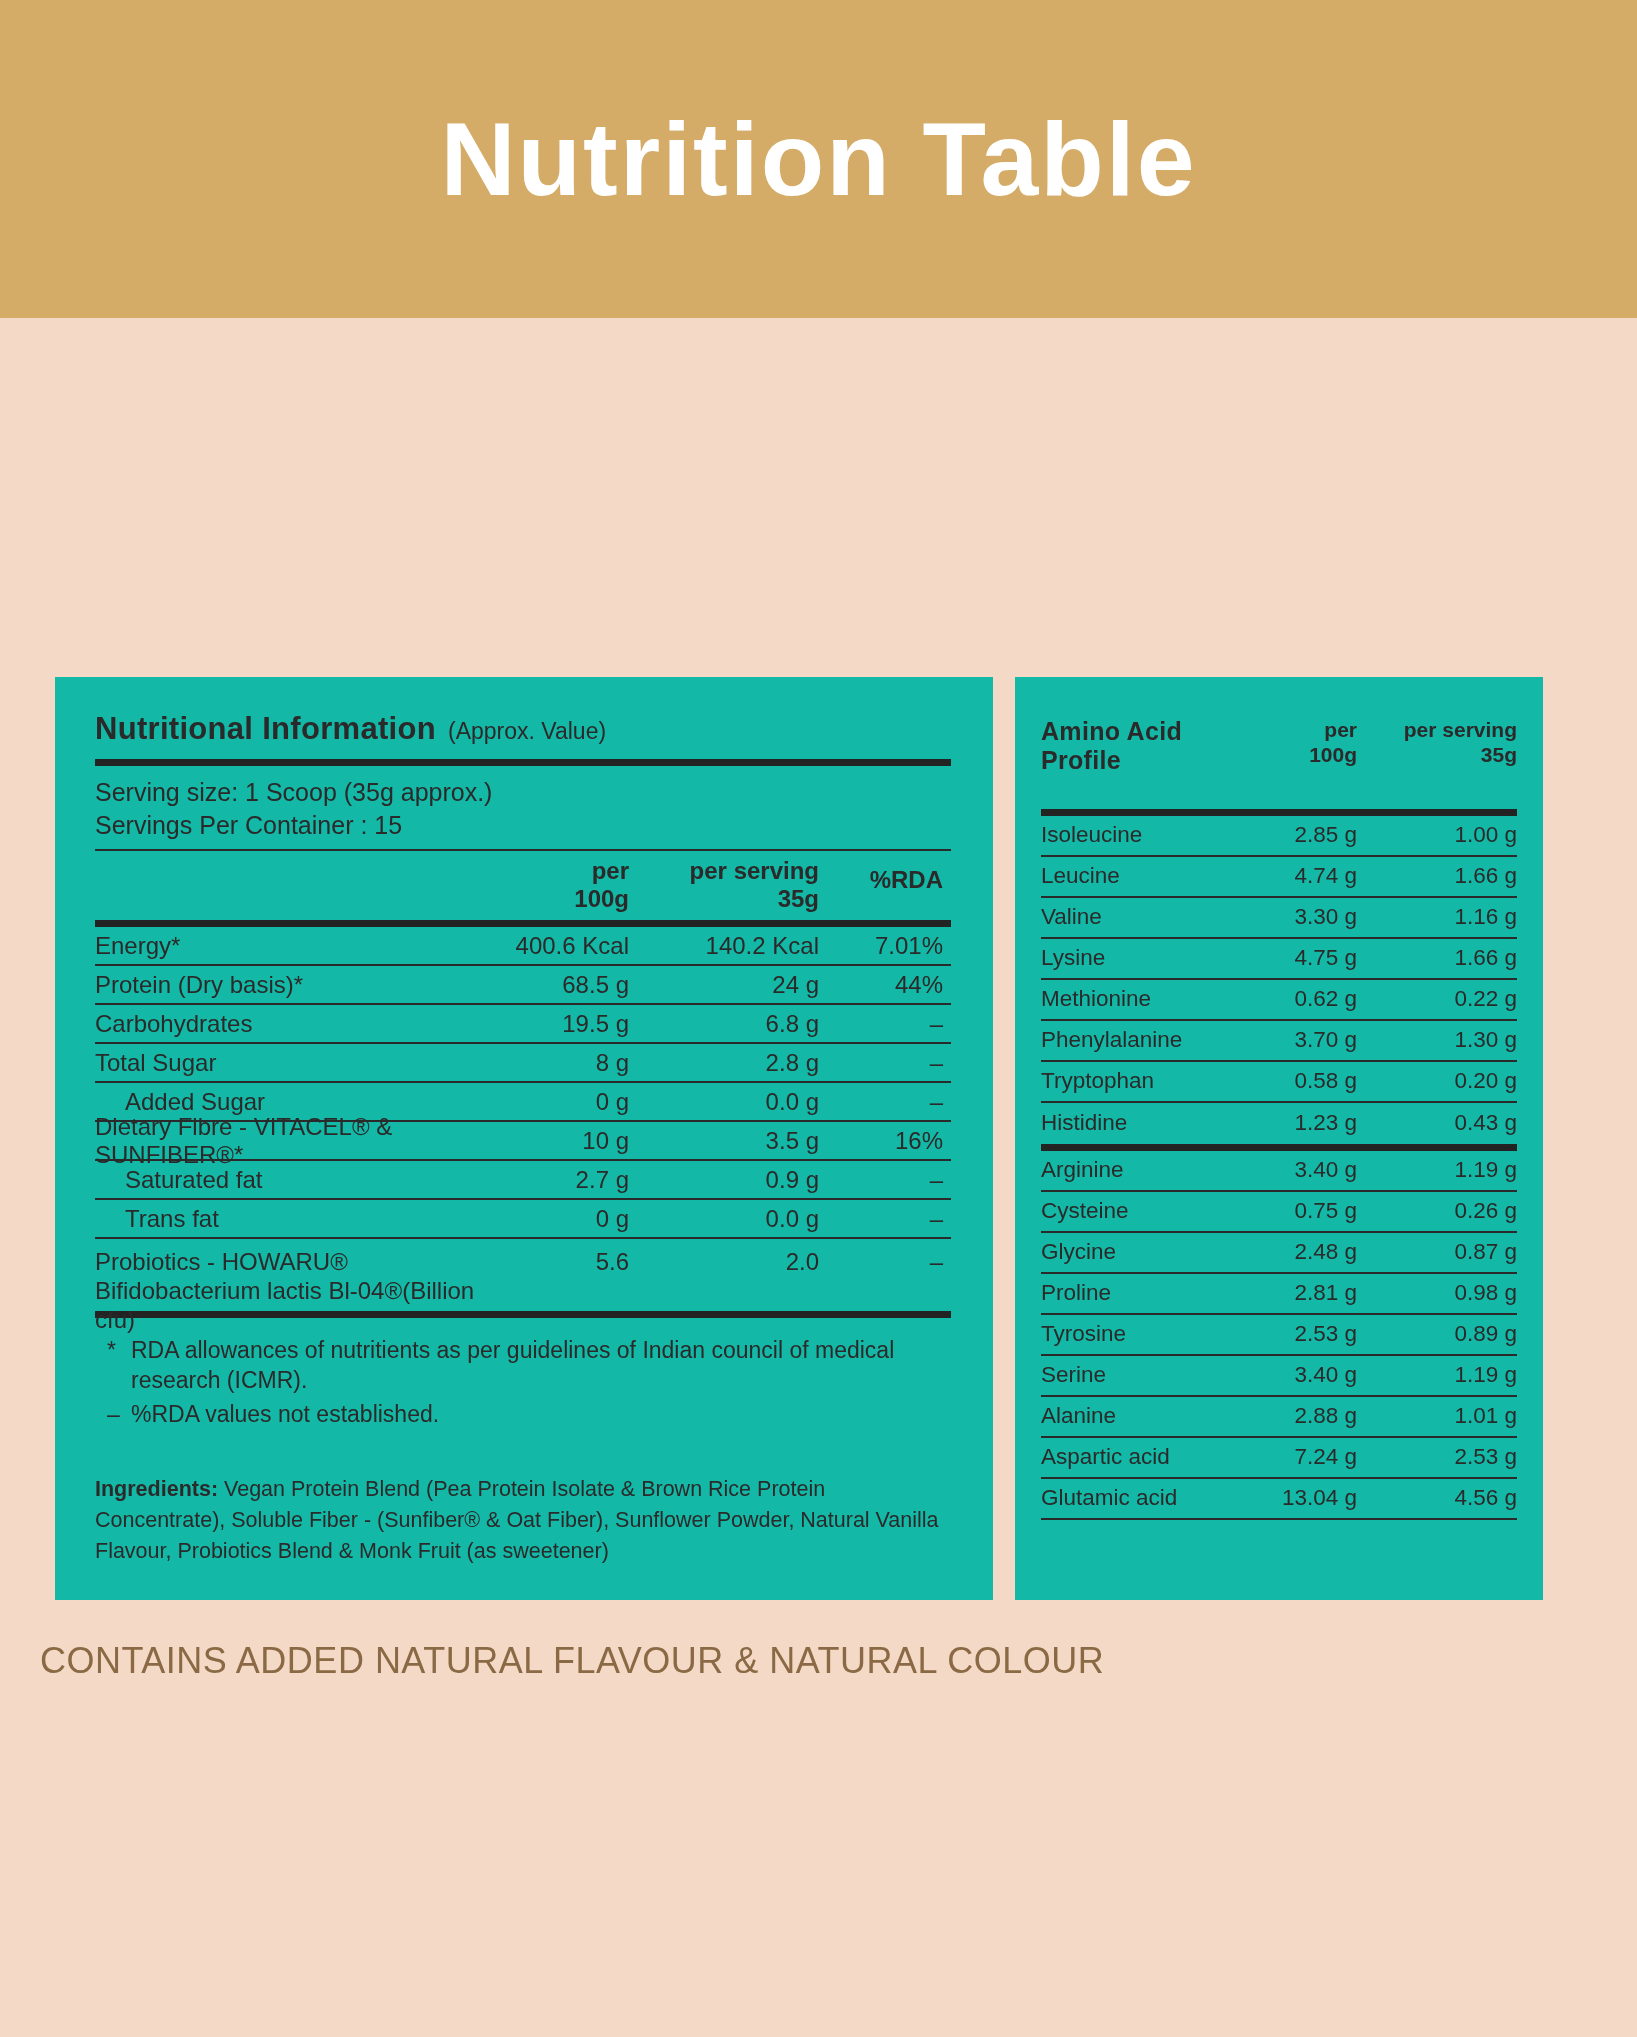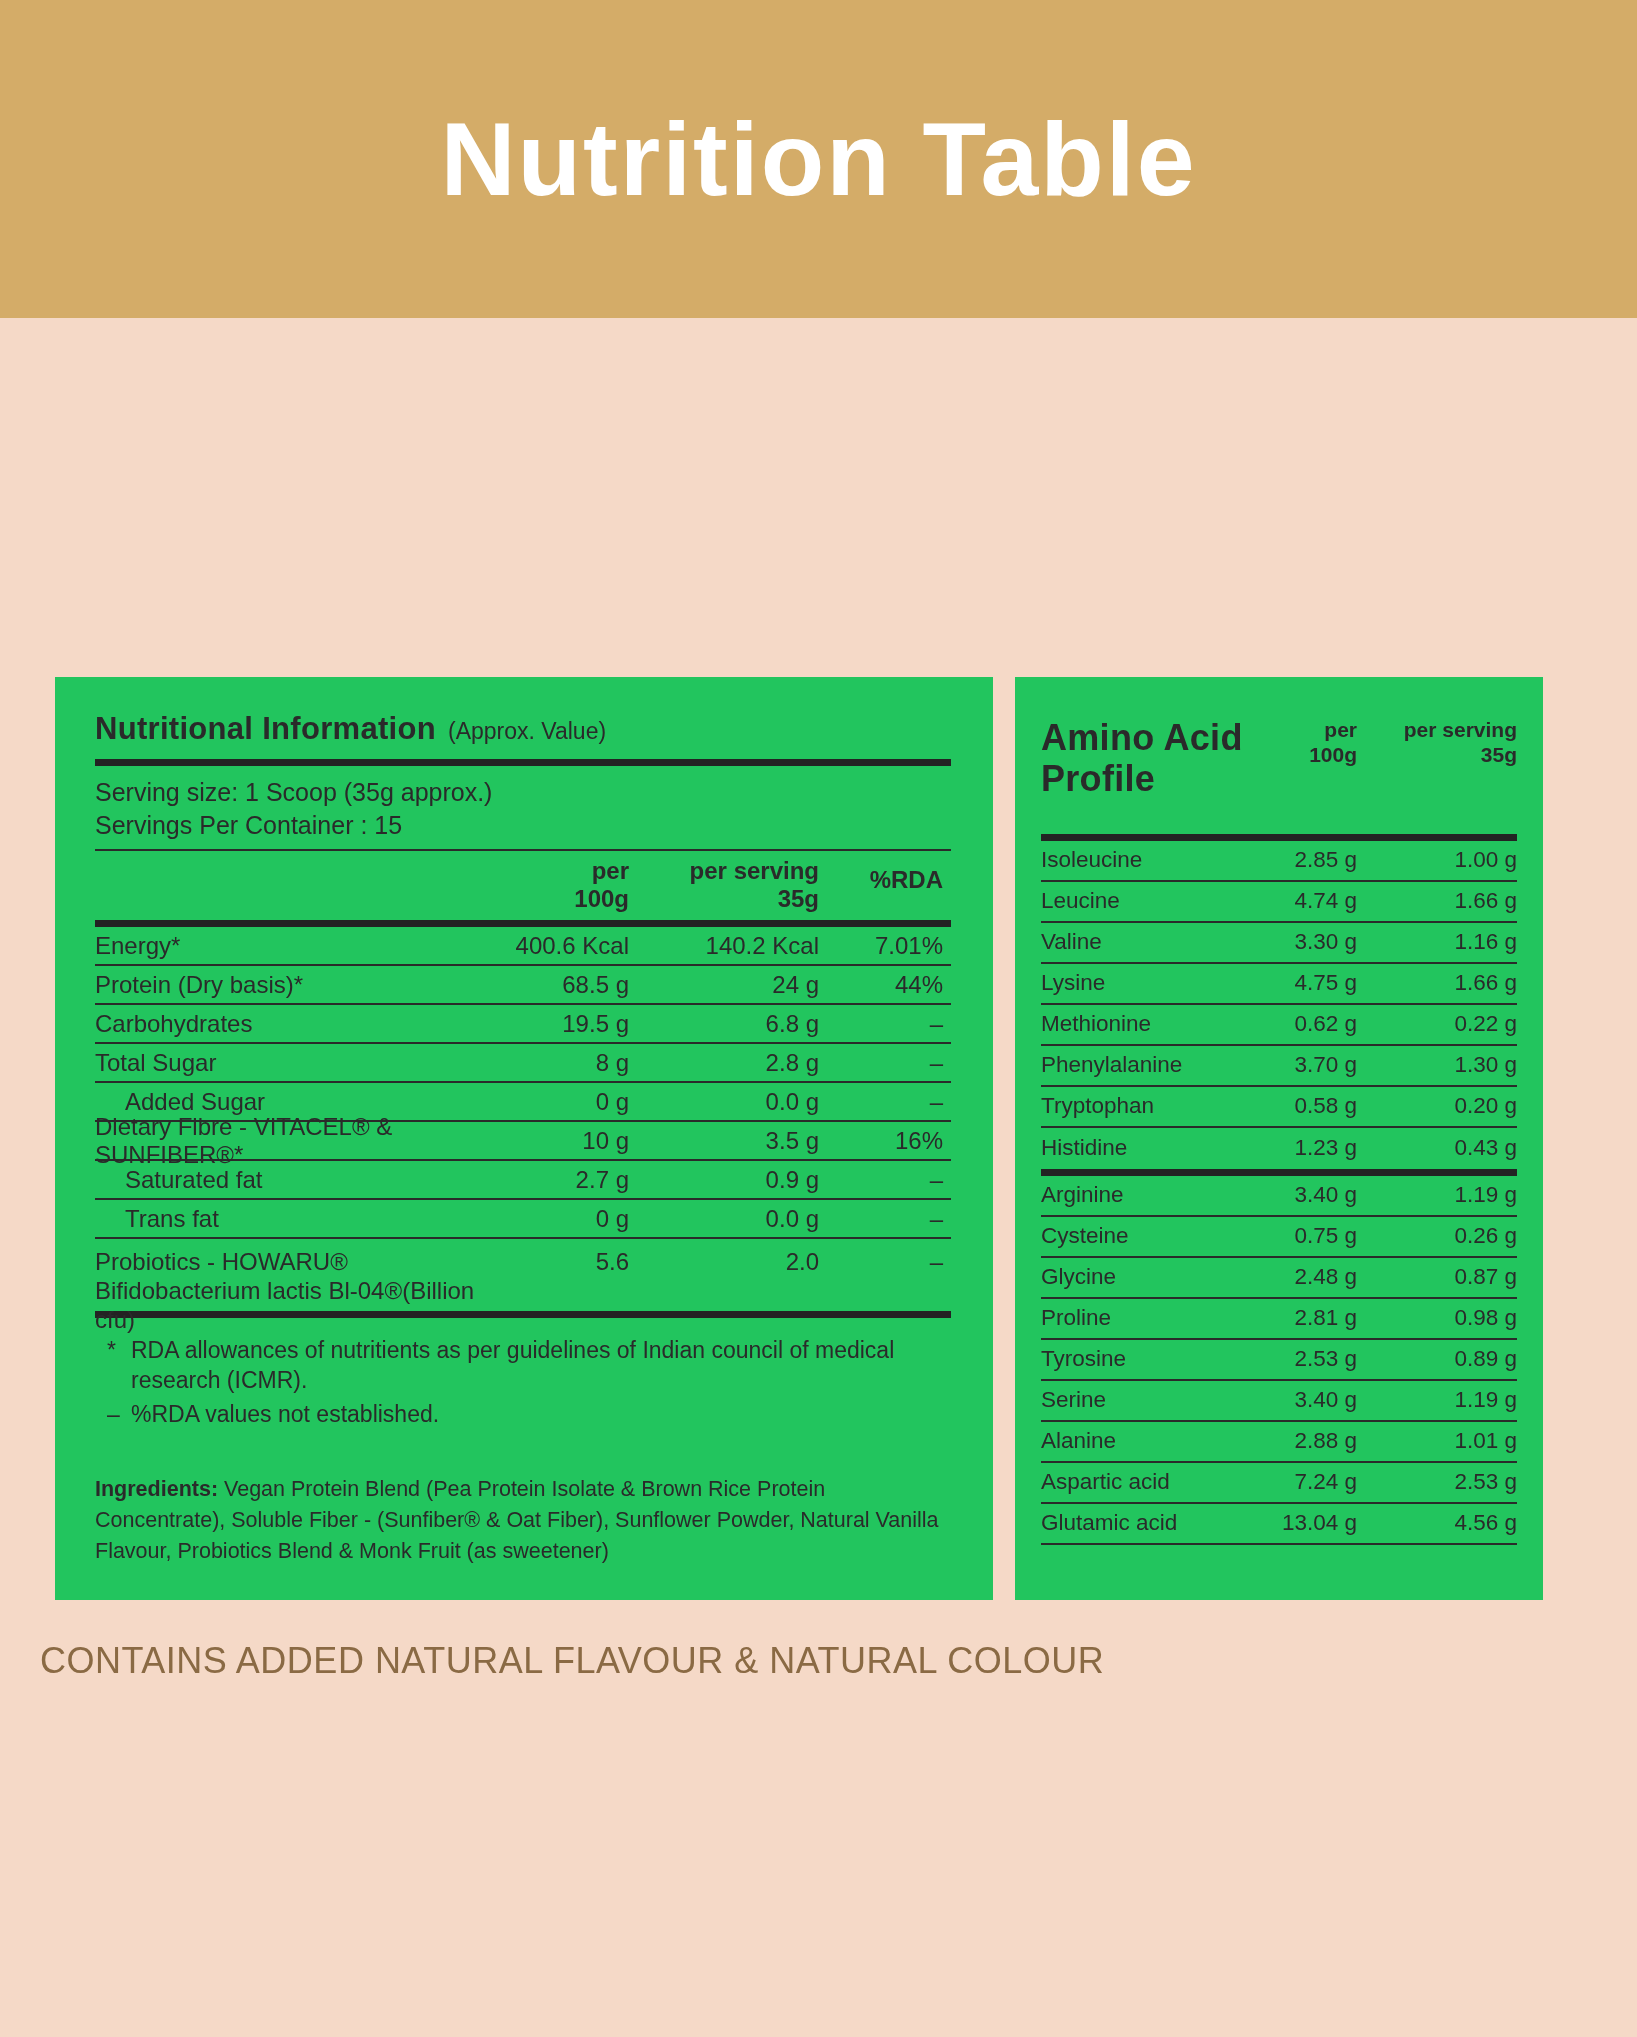--- a/index.html
+++ b/index.html
@@ -17,21 +17,21 @@
   .banner{
     position:absolute;left:0;top:0;width:1637px;height:318px;
     background:#d4ac68;display:flex;align-items:center;justify-content:center;
   }
   .banner-title{
     color:#ffffff;font-size:104px;font-weight:bold;letter-spacing:2px;margin:0;text-align:center;
   }
 
   
   .panel{
-    position:absolute;background:#22c55e;box-sizing:border-box;overflow:hidden;
+    position:absolute;background:#14b8a6;box-sizing:border-box;overflow:hidden;
   }
   .panel-nutrition{left:55px;top:677px;width:938px;height:923px;padding:34px 42px 0 40px;}
   .panel-amino{left:1015px;top:677px;width:528px;height:923px;padding:40px 26px 0 26px;}
 
   .bar{height:7px;background:#232323;}
   .thin{height:2px;background:#2a2a2a;}
 
   
   .np-titlerow{display:flex;align-items:baseline;gap:12px;}
   .np-title{font-size:31px;font-weight:bold;letter-spacing:.3px;}
@@ -52,21 +52,21 @@
   .nrow.tall{height:72px;align-items:flex-start;padding-top:9px;line-height:1.2;}
   .footnotes{margin-top:18px;font-size:23px;line-height:1.3;}
   .fnote{display:flex;margin-bottom:4px;}
   .fnote .marker{width:36px;flex:none;padding-left:12px;box-sizing:border-box;}
   .fnote .ftext{flex:1;}
   .ingredients{margin-top:44px;font-size:21.5px;line-height:1.45;}
   .ingredients b{font-weight:bold;}
 
   
   .ap-head{display:flex;align-items:flex-start;}
-  .ap-title{flex:1;font-size:36px;font-weight:bold;line-height:1.15;letter-spacing:.3px;white-space:pre-line;}
+  .ap-title{flex:1;font-size:25px;font-weight:bold;line-height:1.15;letter-spacing:.3px;white-space:pre-line;}
   .ap-hcol{text-align:right;font-size:21px;font-weight:bold;line-height:1.2;white-space:pre-line;}
   .ap-hcol.h1{width:110px;}
   .ap-hcol.h2{width:160px;}
   .ap-bar{margin-top:34px;}
   .arow{display:flex;align-items:center;height:41px;font-size:22.5px;border-bottom:2px solid #2a2a2a;box-sizing:border-box;}
   .arow.nob{border-bottom:none;}
   .a0{flex:1;text-align:left;}
   .a1{width:135px;text-align:right;}
   .a2{width:160px;text-align:right;}
 

